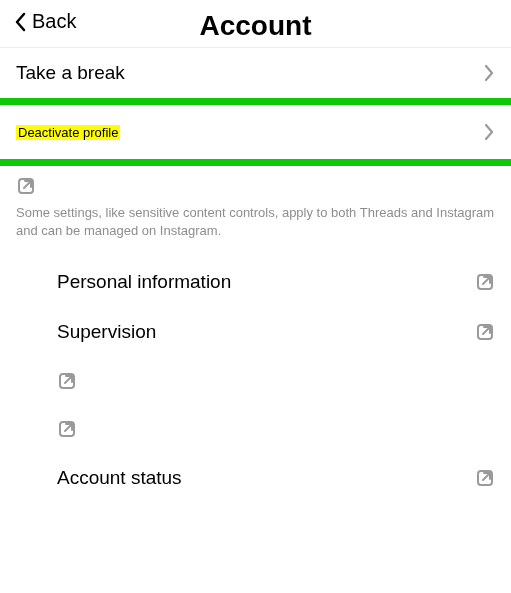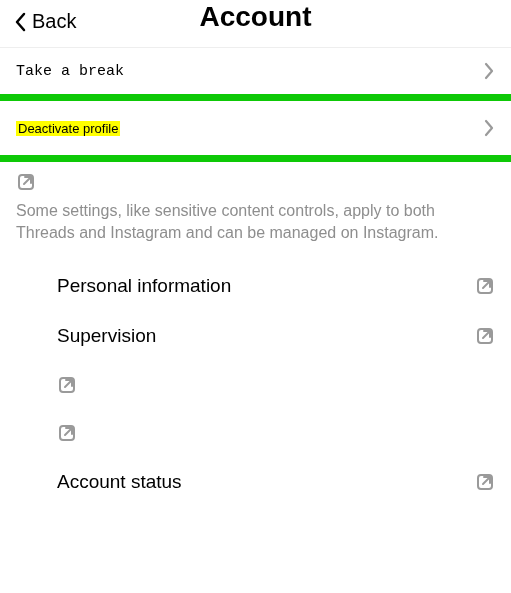--- a/index.html
+++ b/index.html
@@ -4,21 +4,21 @@
   <style>
     * { box-sizing: border-box; margin: 0; padding: 0; }
     body {
       font-family: -apple-system, BlinkMacSystemFont, "Segoe UI", Helvetica, Arial, sans-serif;
       background: #fff;
       width: 511px;
       color: #000;
     }
     .header {
       display: flex;
-      align-items: flex-end;
+      align-items: flex-start;
       padding: 10px 14px 14px 14px;
       border-bottom: 1px solid #eee;
       position: relative;
     }
     .back {
       display: flex;
       align-items: center;
       font-size: 20px;
       font-weight: 400;
       cursor: pointer;
@@ -29,23 +29,22 @@
       left: 50%;
       transform: translateX(-50%);
       font-size: 28px;
       font-weight: 700;
     }
     .row {
       display: flex;
       align-items: center;
       justify-content: space-between;
       padding: 14px 16px;
-      font-size: 15px;
+      font-size: 19px;
       cursor: pointer;
-      font-family: Liberation Mono, monospace;
     }
     .green-bar { height: 7px; background: #0ec907; }
     .hl-row {
       display: flex;
       align-items: center;
       justify-content: space-between;
       padding: 18px 16px;
       font-size: 13px;
       cursor: pointer;
     }
@@ -57,21 +56,21 @@
       display: flex;
       align-items: center;
       justify-content: space-between;
       padding: 10px 16px 4px 16px;
       font-size: 19px;
       font-weight: 700;
       cursor: pointer;
     }
     .desc {
       padding: 4px 16px 18px 16px;
-      font-size: 16px;
+      font-size: 13px;
       color: #8e8e8e;
       line-height: 1.35;
     }
     .link-row {
       display: flex;
       align-items: center;
       justify-content: space-between;
       padding: 14px 16px;
       font-size: 19px;
       cursor: pointer;

